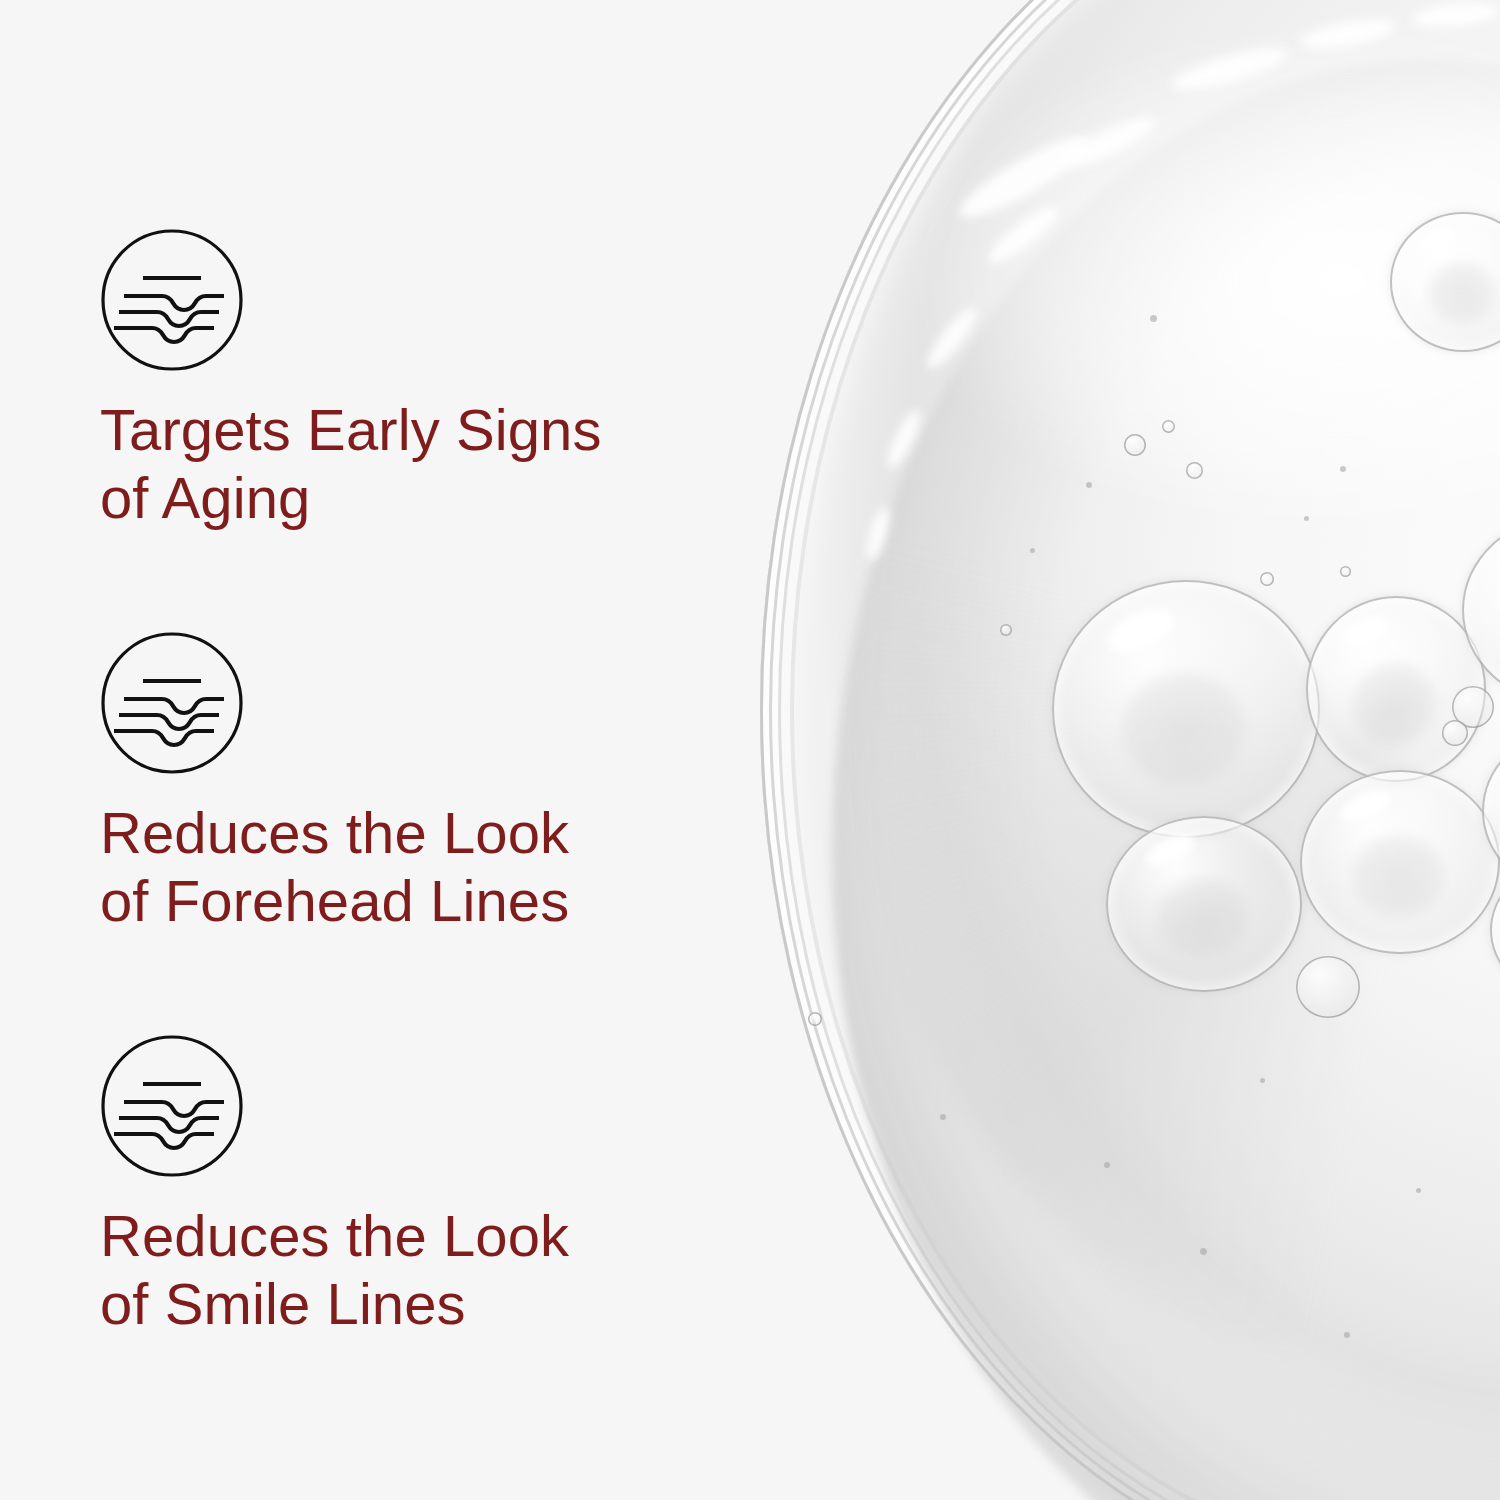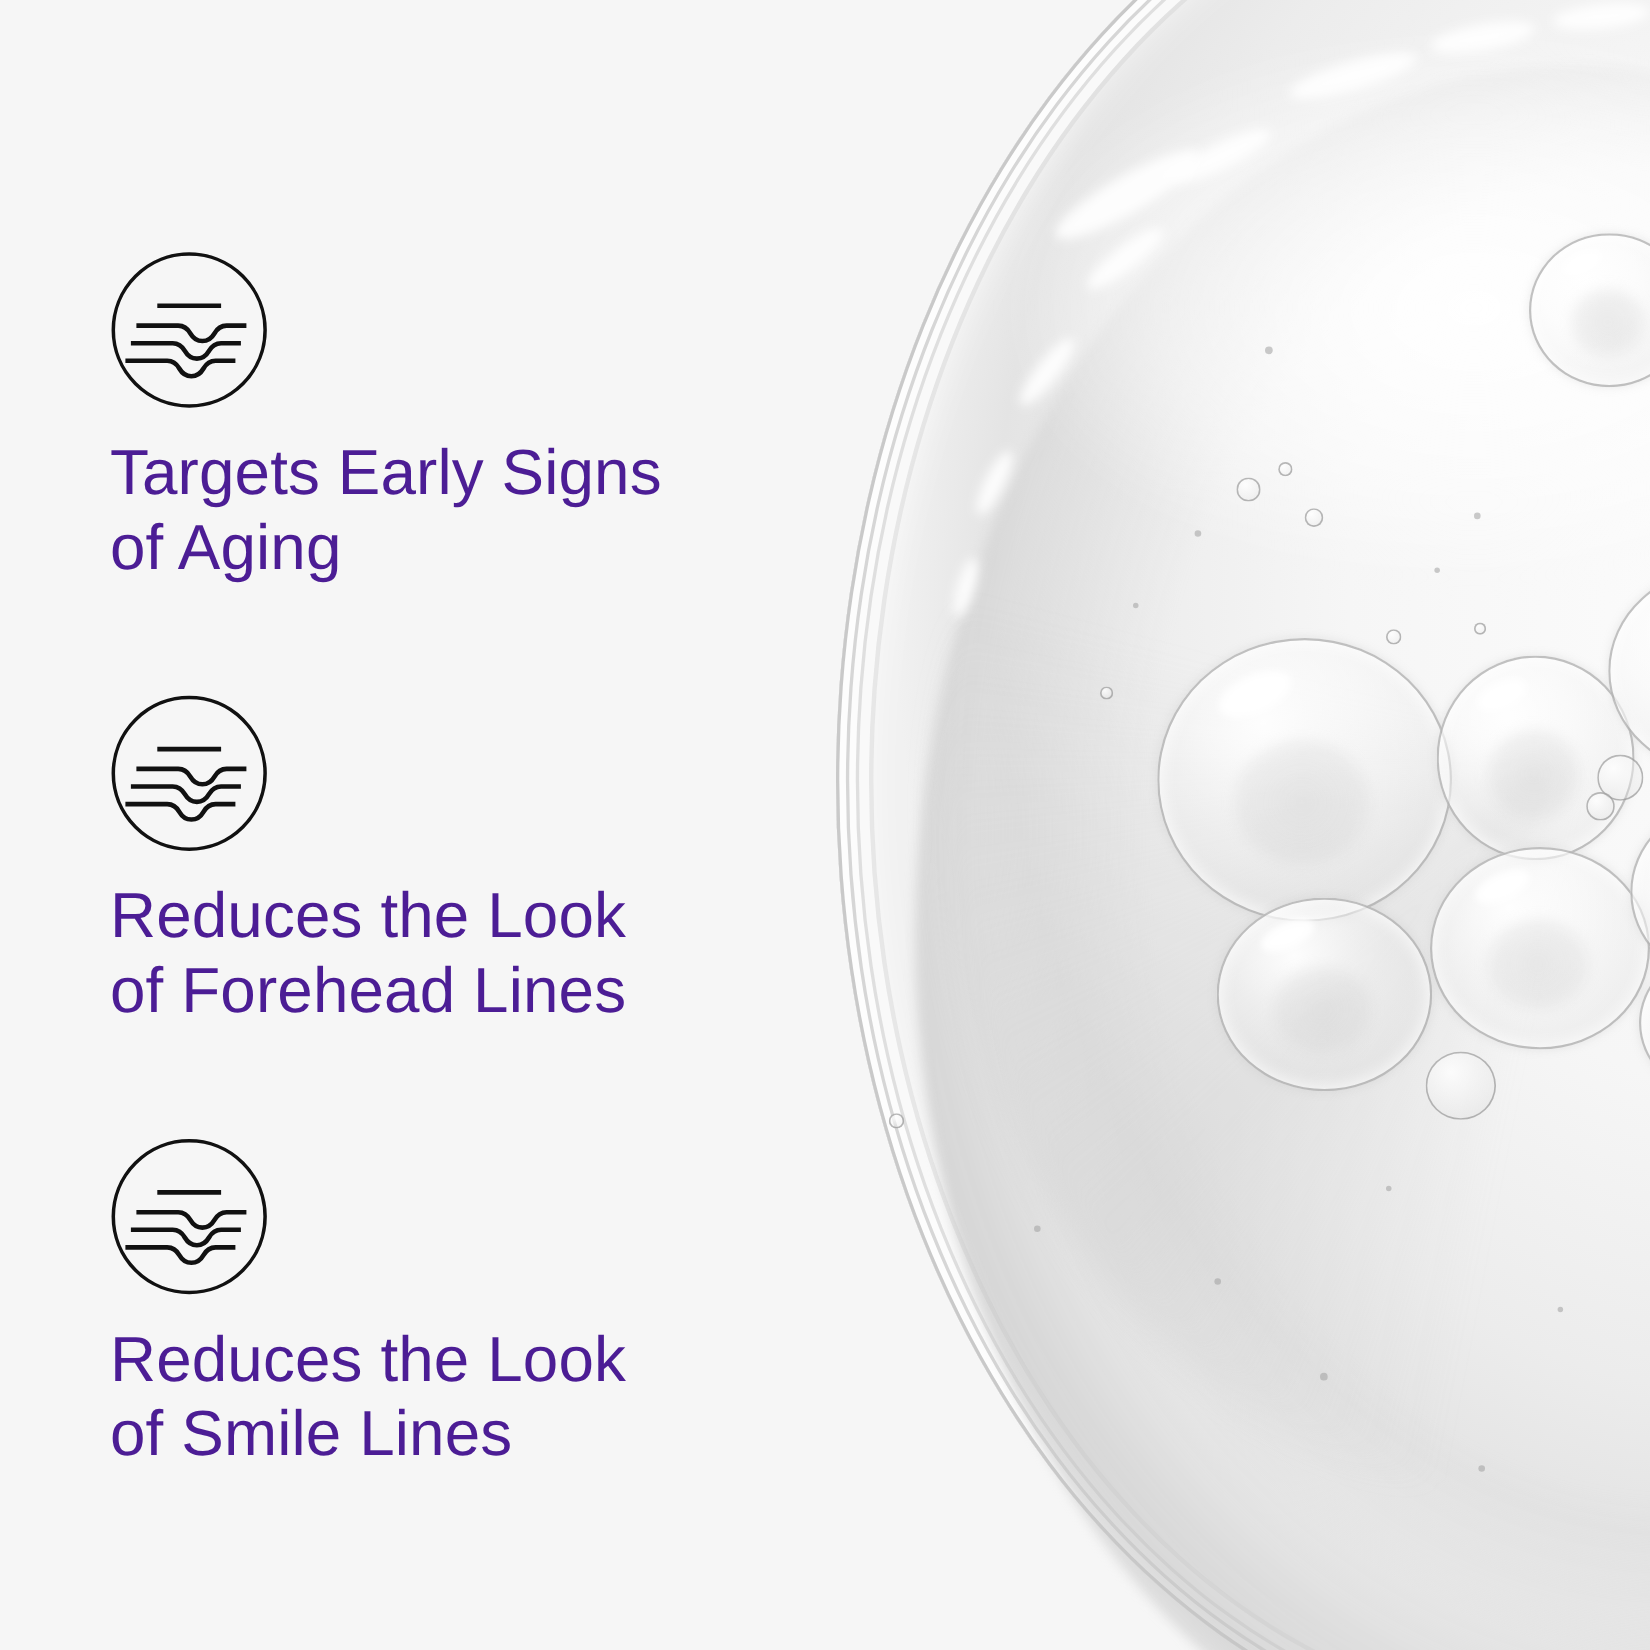--- a/index.html
+++ b/index.html
@@ -38,21 +38,21 @@
     display: block;
   }
   .benefit-icon svg { display: block; }
 
   .benefit-text {
     margin-top: 24px;
     font-size: 58px;
     line-height: 1.18;
     font-weight: 300;
     letter-spacing: 0.1px;
-    color: #4c1d95;
+    color: #7f1d1d;
     font-family: "Liberation Sans", sans-serif;
     white-space: pre-line;
   }
 
   
   .product-shot {
     position: absolute;
     left: 700px;
     top: -40px;
     width: 1080px;

